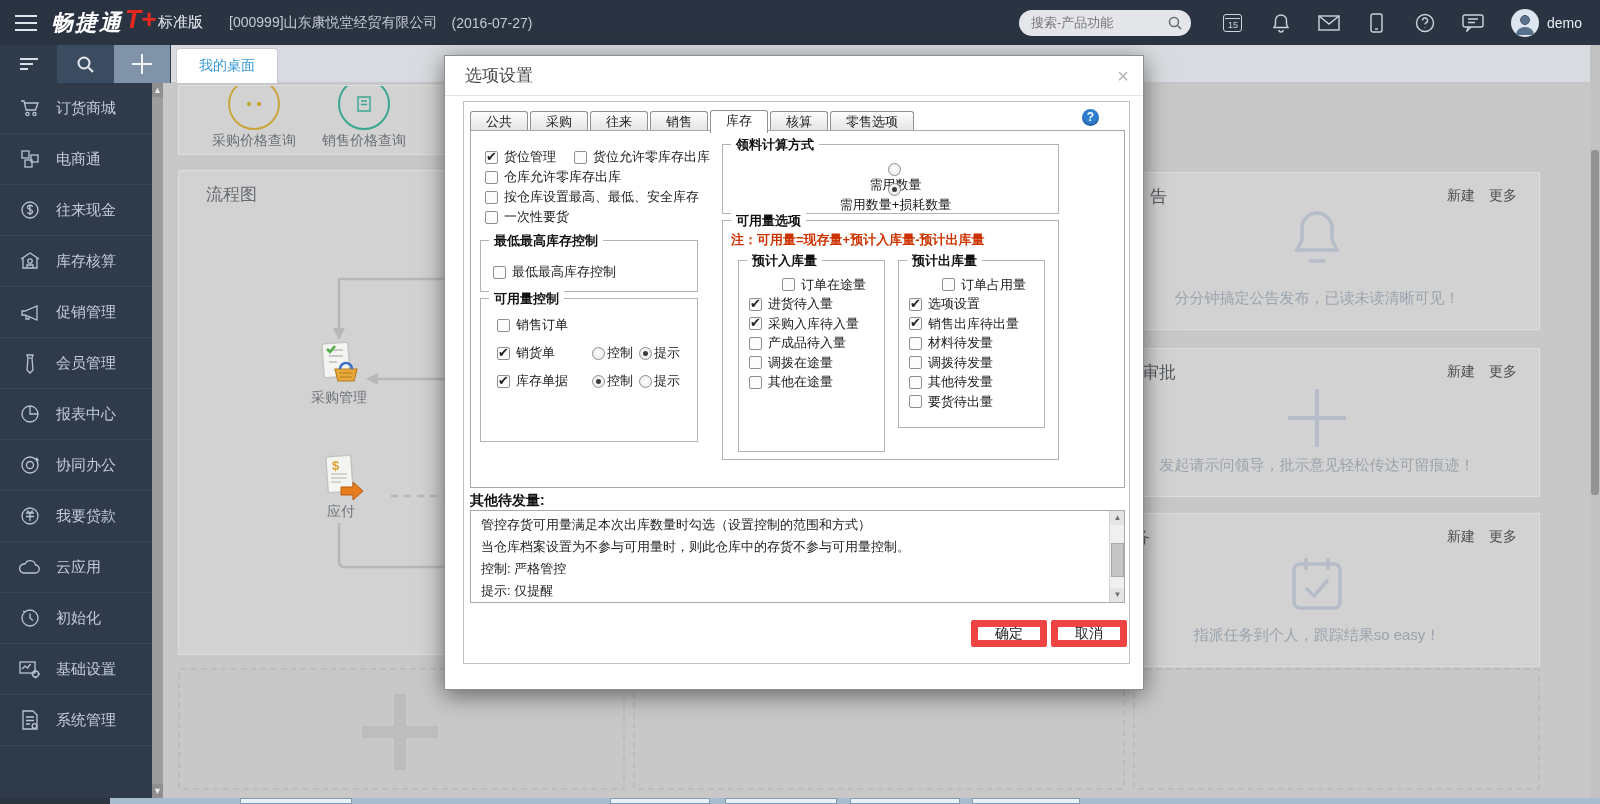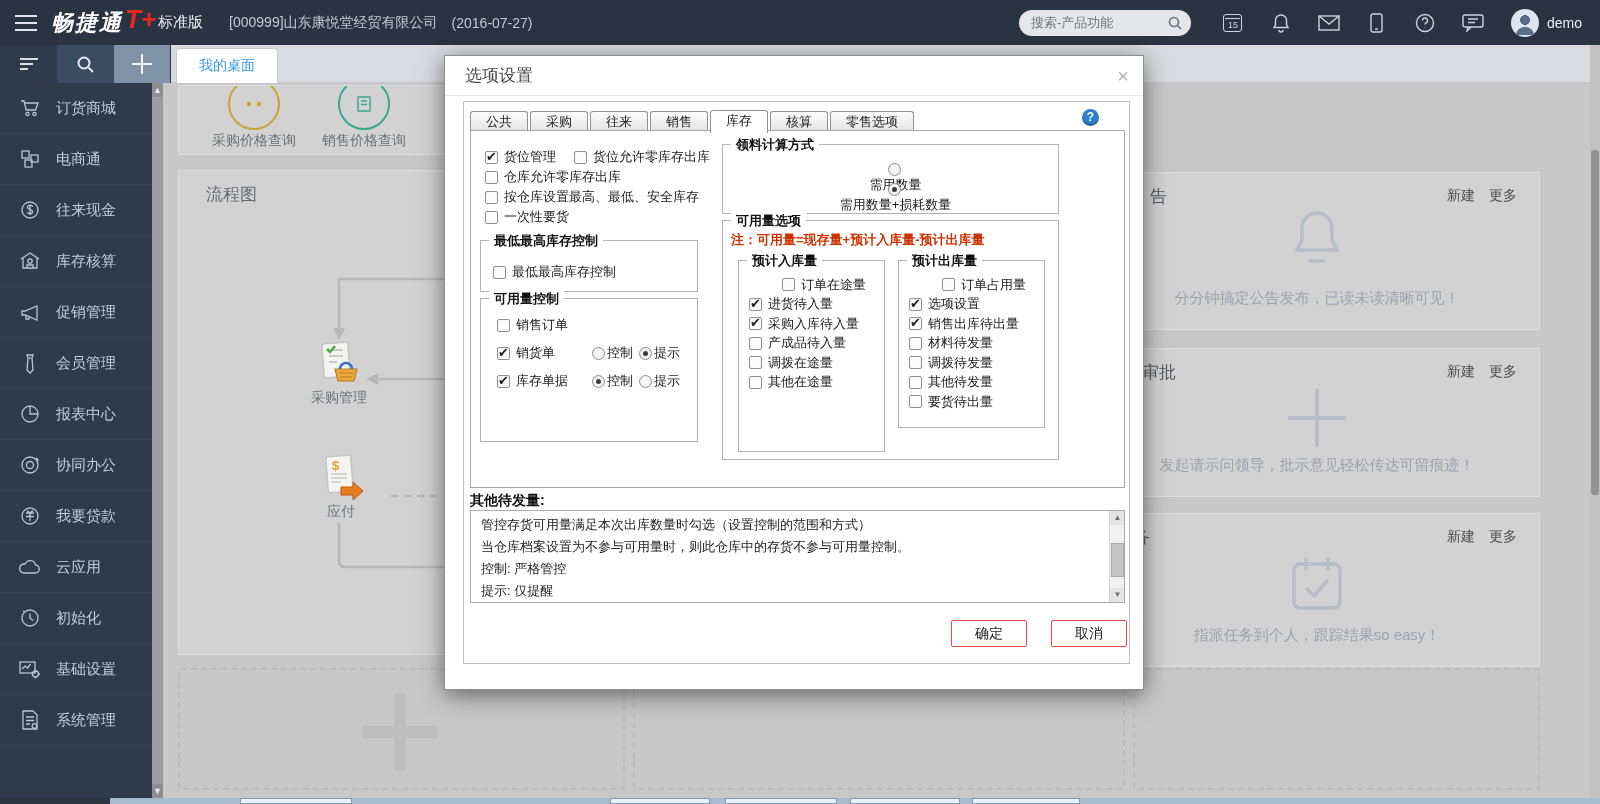--- a/index.html
+++ b/index.html
@@ -112,21 +112,21 @@
   .g-in .chkrow:first-of-type, .g-out .chkrow:first-of-type { margin-top:14px;margin-left:43px; }
 
   .related-title { position:absolute; left:6px; top:390px; font-size:14px; font-weight:bold; color:#111; }
   .related-box { position:absolute; left:6px; top:408px; width:655px; height:93px; border:1px solid #ababab; overflow:hidden; }
   .related-lines { position:absolute; left:10px; top:3px; right:18px; font-size:13px; color:#222; line-height:22px; }
   .vscroll { position:absolute; right:0; top:0; width:15px; height:100%; background:#f0f0f0; border-left:1px solid #d5d5d5;}
   .vscroll .va { position:absolute; left:0; width:15px; height:14px; background:#e4e4e4; color:#707070; font-size:8px; text-align:center; line-height:14px; cursor:pointer;}
   .vscroll .va.up{top:0;} .vscroll .va.dn{bottom:0;}
   .vscroll .vthumb { position:absolute; left:1px; width:13px; top:32px; height:34px; background:#c6c6c6; border:1px solid #aaa; cursor:pointer;}
   .btnrow { position:absolute; right:16px; bottom:42px; display:flex; }
-  .dlg-btn { width:76px; height:27px; margin-left:24px; background:#fff; border:1px solid #ef4444; border-radius:2px; font-size:14px; color:#222; display:flex; align-items:center; justify-content:center; cursor:pointer; font-family:inherit;}
+  .dlg-btn { width:76px; height:27px; margin-left:4px; background:#fff; border:7px solid #ef4444; border-radius:2px; font-size:14px; color:#222; display:flex; align-items:center; justify-content:center; cursor:pointer; font-family:inherit;}
 
   svg { display:block; }
 </style>
 </head>
 <body>
 
 <div class="screen">
 
   <div class="topbar">
     <div class="hamburger">

